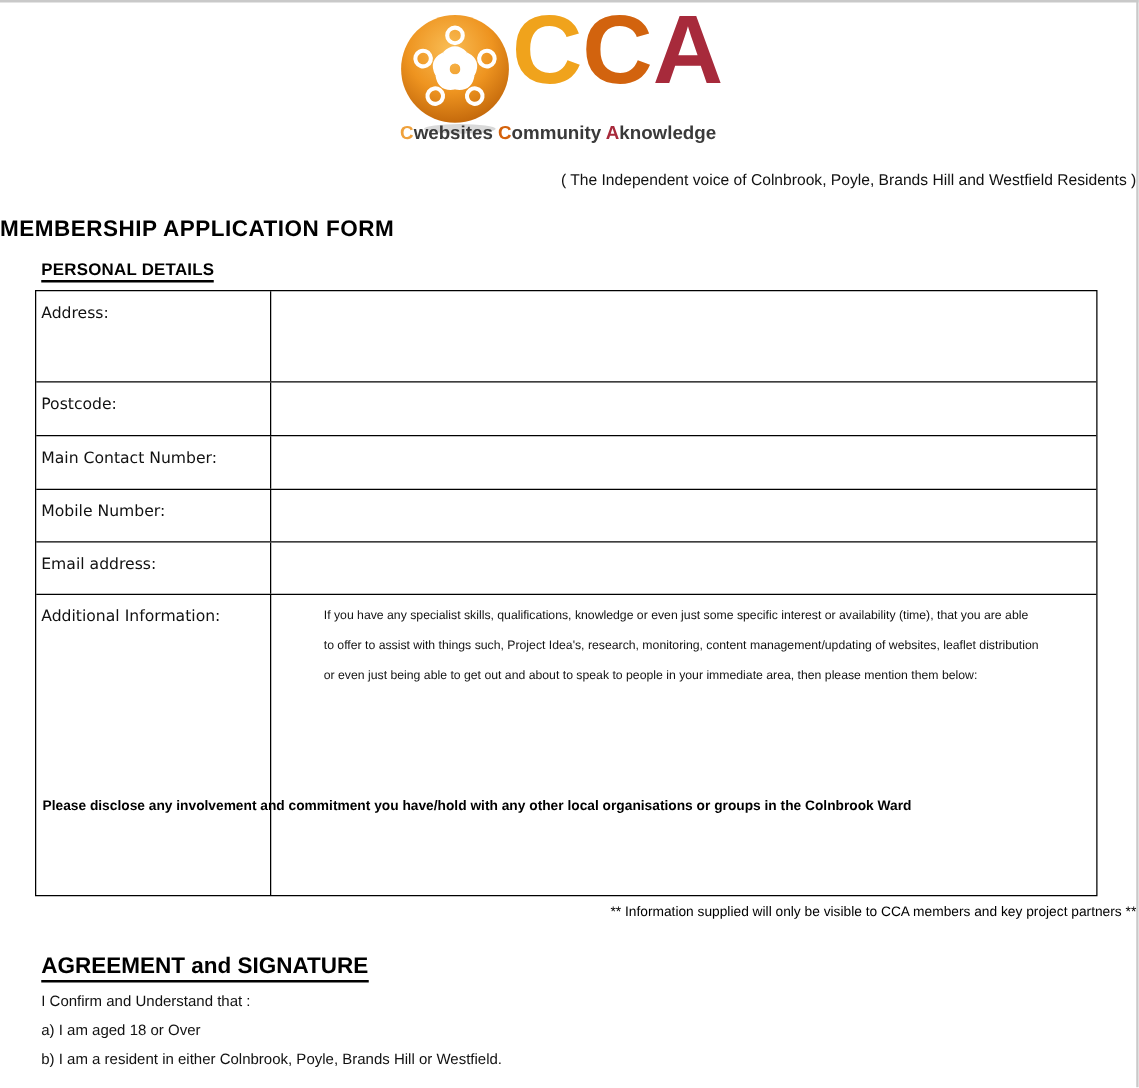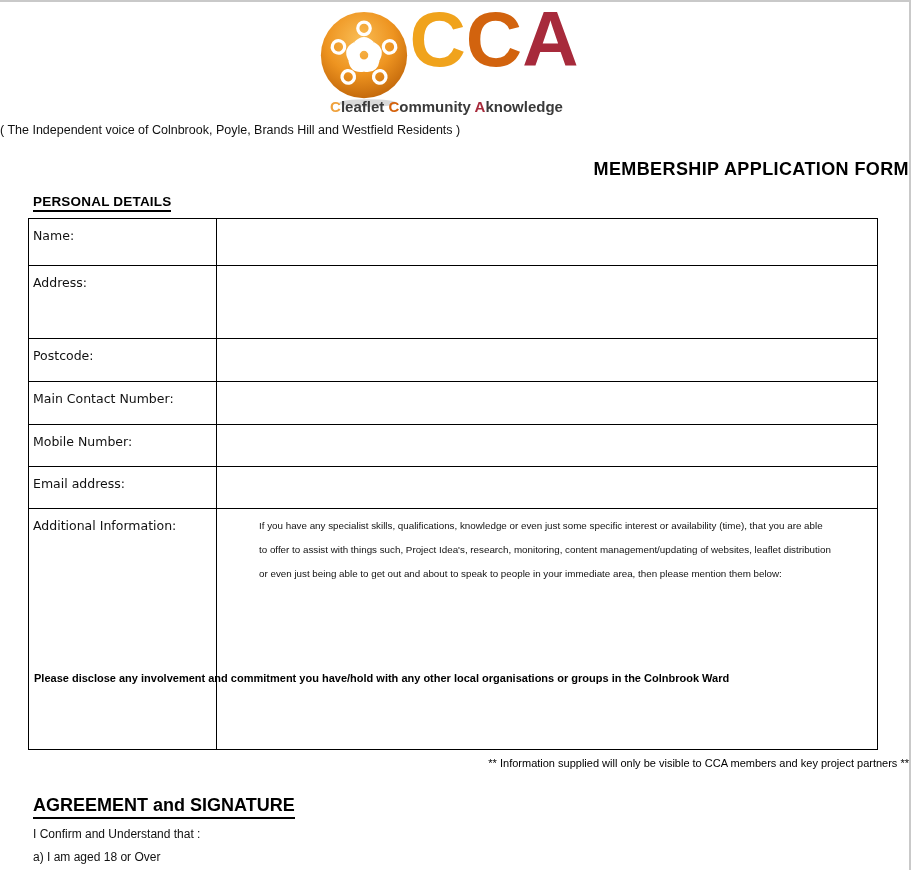--- a/index.html
+++ b/index.html
@@ -35,26 +35,26 @@
     text-align:center;
     font-family:"Liberation Sans", sans-serif;
     font-weight:bold; font-size:15px;
     color:#3A3A3A; white-space:nowrap;
   }
   .org-i1 { color:#EFA13C; }
   .org-i2 { color:#D4610B; }
   .org-i3 { color:#A72A3B; }
   
   .tagline {
-    margin-top:8px; text-align:left;
+    margin-top:22px; text-align:right;
     font-family:"Liberation Sans", sans-serif;
     font-size:12.5px; color:#111;
   }
   .form-title {
-    margin-top:22px; text-align:right;
+    margin-top:22px; text-align:left;
     font-family:"Liberation Sans", sans-serif;
     font-weight:bold; font-size:18px; letter-spacing:0.4px; color:#000;
   }
   
   .section-heading {
     display:inline-block;
     margin:14px 0 0 33px;
     font-family:"Liberation Sans", sans-serif;
     font-weight:bold; font-size:13.5px; color:#000;
     border-bottom:2px solid #000; padding-bottom:1px;
@@ -148,37 +148,33 @@
         <g transform="rotate(288 48 48)">
           <circle cx="48" cy="20" r="6.5" fill="none" stroke="#ffffff" stroke-width="3.4"></circle>
           <path d="M38 34 Q48 24 58 34 L53 46 Q48 41 43 46 Z"></path>
         </g>
       </g>
     </svg>
     <div class="cca-word">
       <span class="cca-c1">C</span><span class="cca-c2">C</span><span class="cca-a">A</span>
     </div>
     <div class="org-name">
-      <span class="org-i1">C</span><span>leaflet </span><span class="org-i2">C</span><span>ommunity </span><span class="org-i3">A</span><span>knowledge</span>
+      <span class="org-i1">C</span><span>websites </span><span class="org-i2">C</span><span>ommunity </span><span class="org-i3">A</span><span>knowledge</span>
     </div>
   </div>
 
   <div class="tagline">( The Independent voice of Colnbrook, Poyle, Brands Hill and Westfield Residents )</div>
 
   <div class="form-title">MEMBERSHIP APPLICATION FORM</div>
 
   <div>
     <span class="section-heading">PERSONAL DETAILS</span>
   </div>
 
   <div class="ptable">
-    <div class="trow h46">
-      <div class="tlabel">Name:</div>
-      <div class="tvalue"></div>
-    </div>
     <div class="trow h72">
       <div class="tlabel">Address:</div>
       <div class="tvalue"></div>
     </div>
     <div class="trow h42">
       <div class="tlabel">Postcode:</div>
       <div class="tvalue"></div>
     </div>
     <div class="trow h42">
       <div class="tlabel">Main Contact Number:</div>

